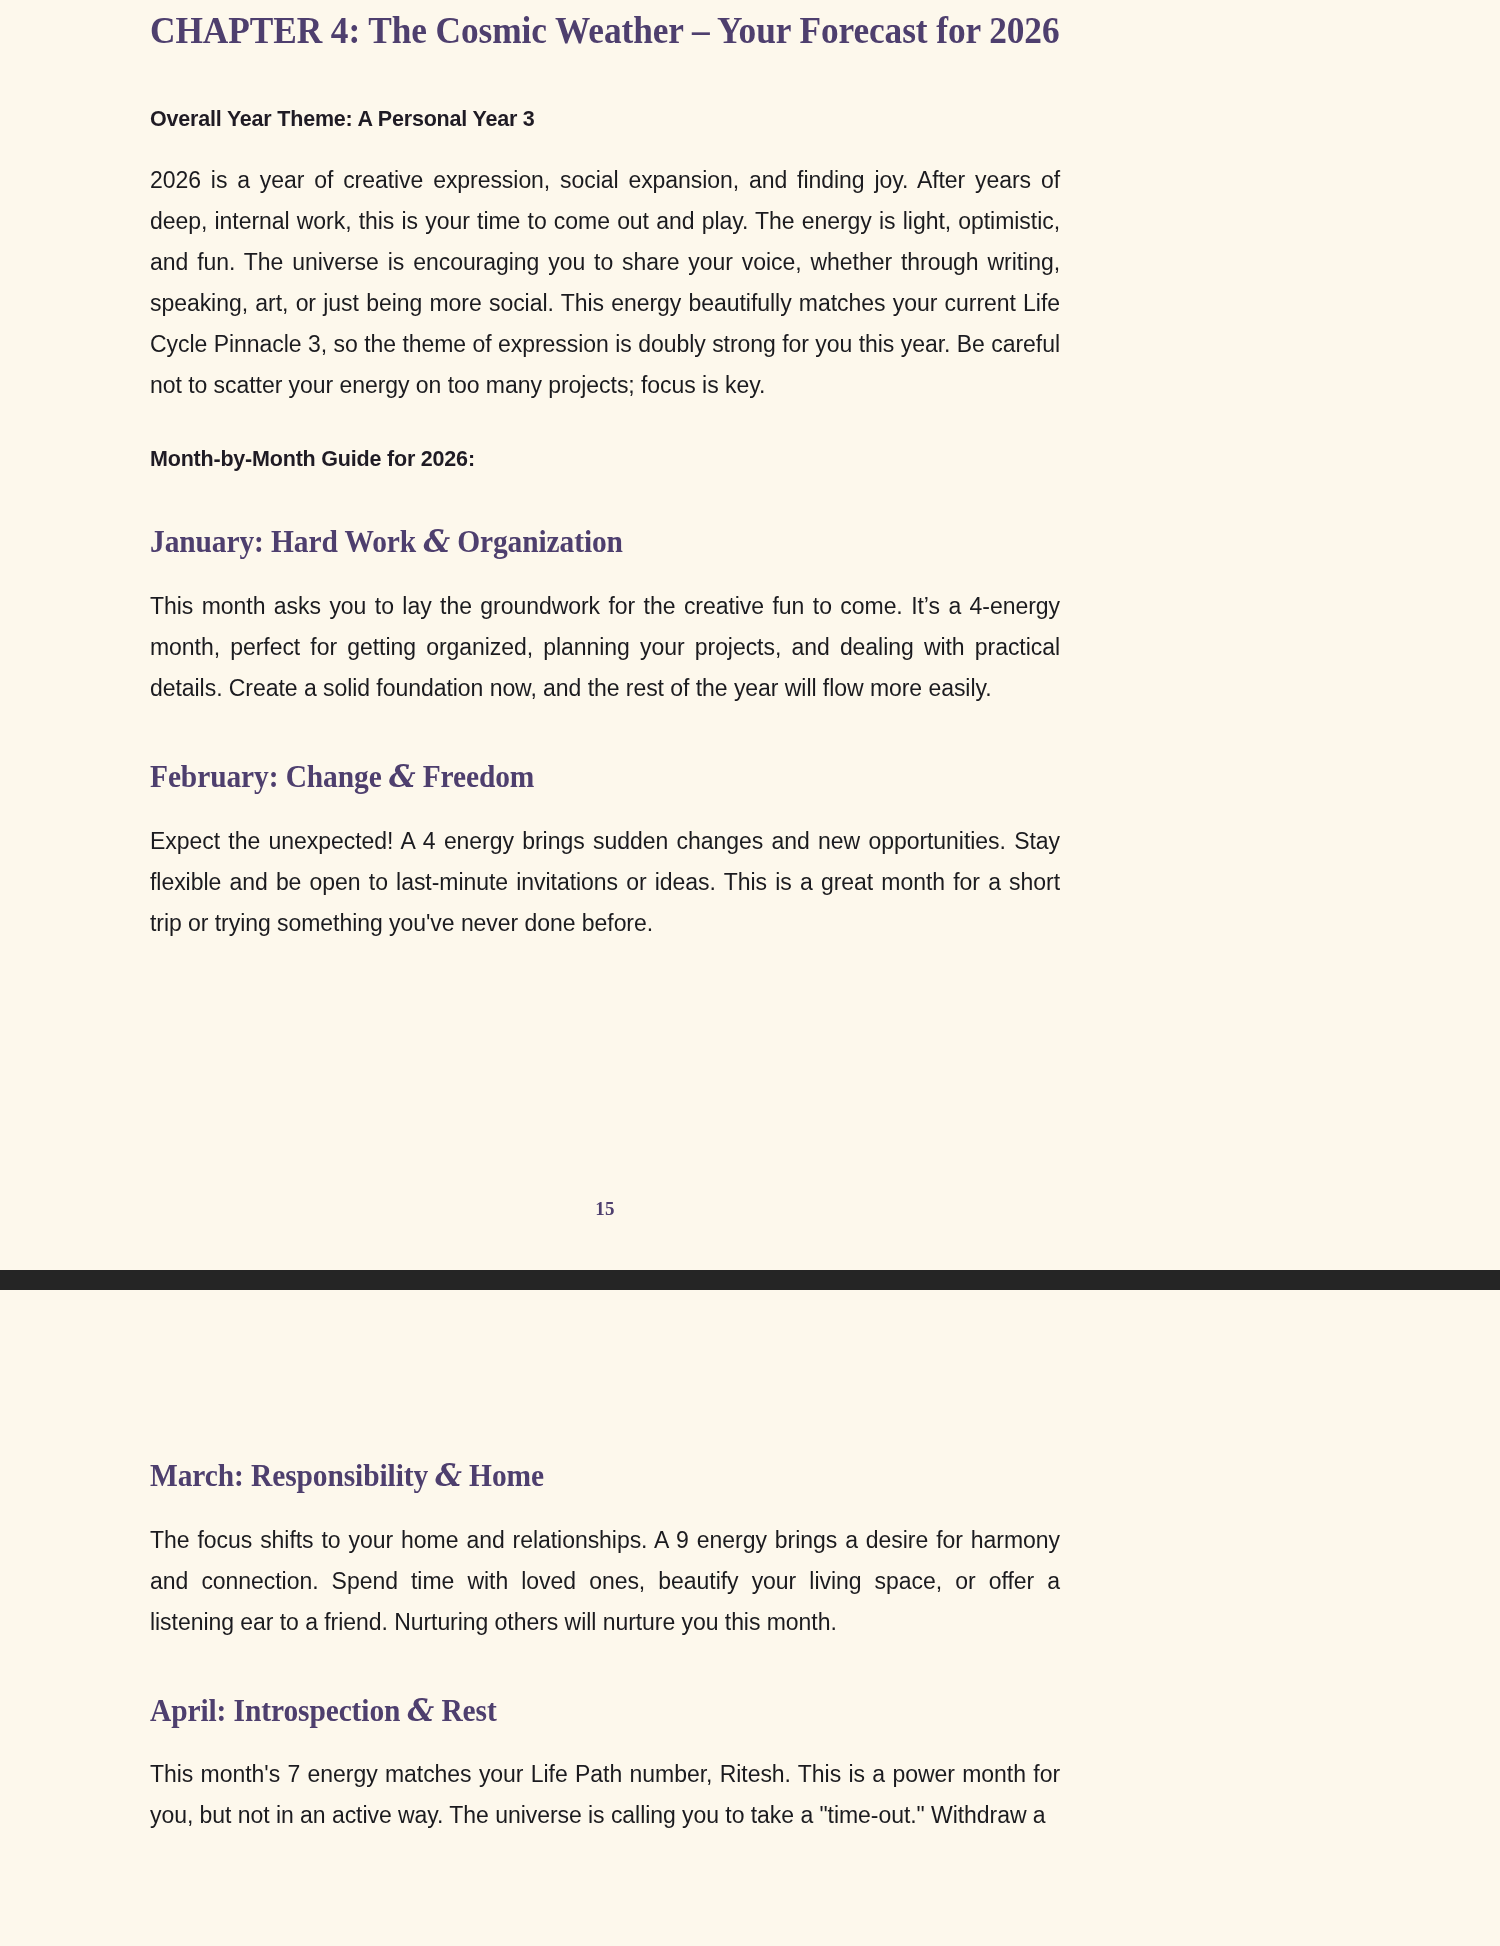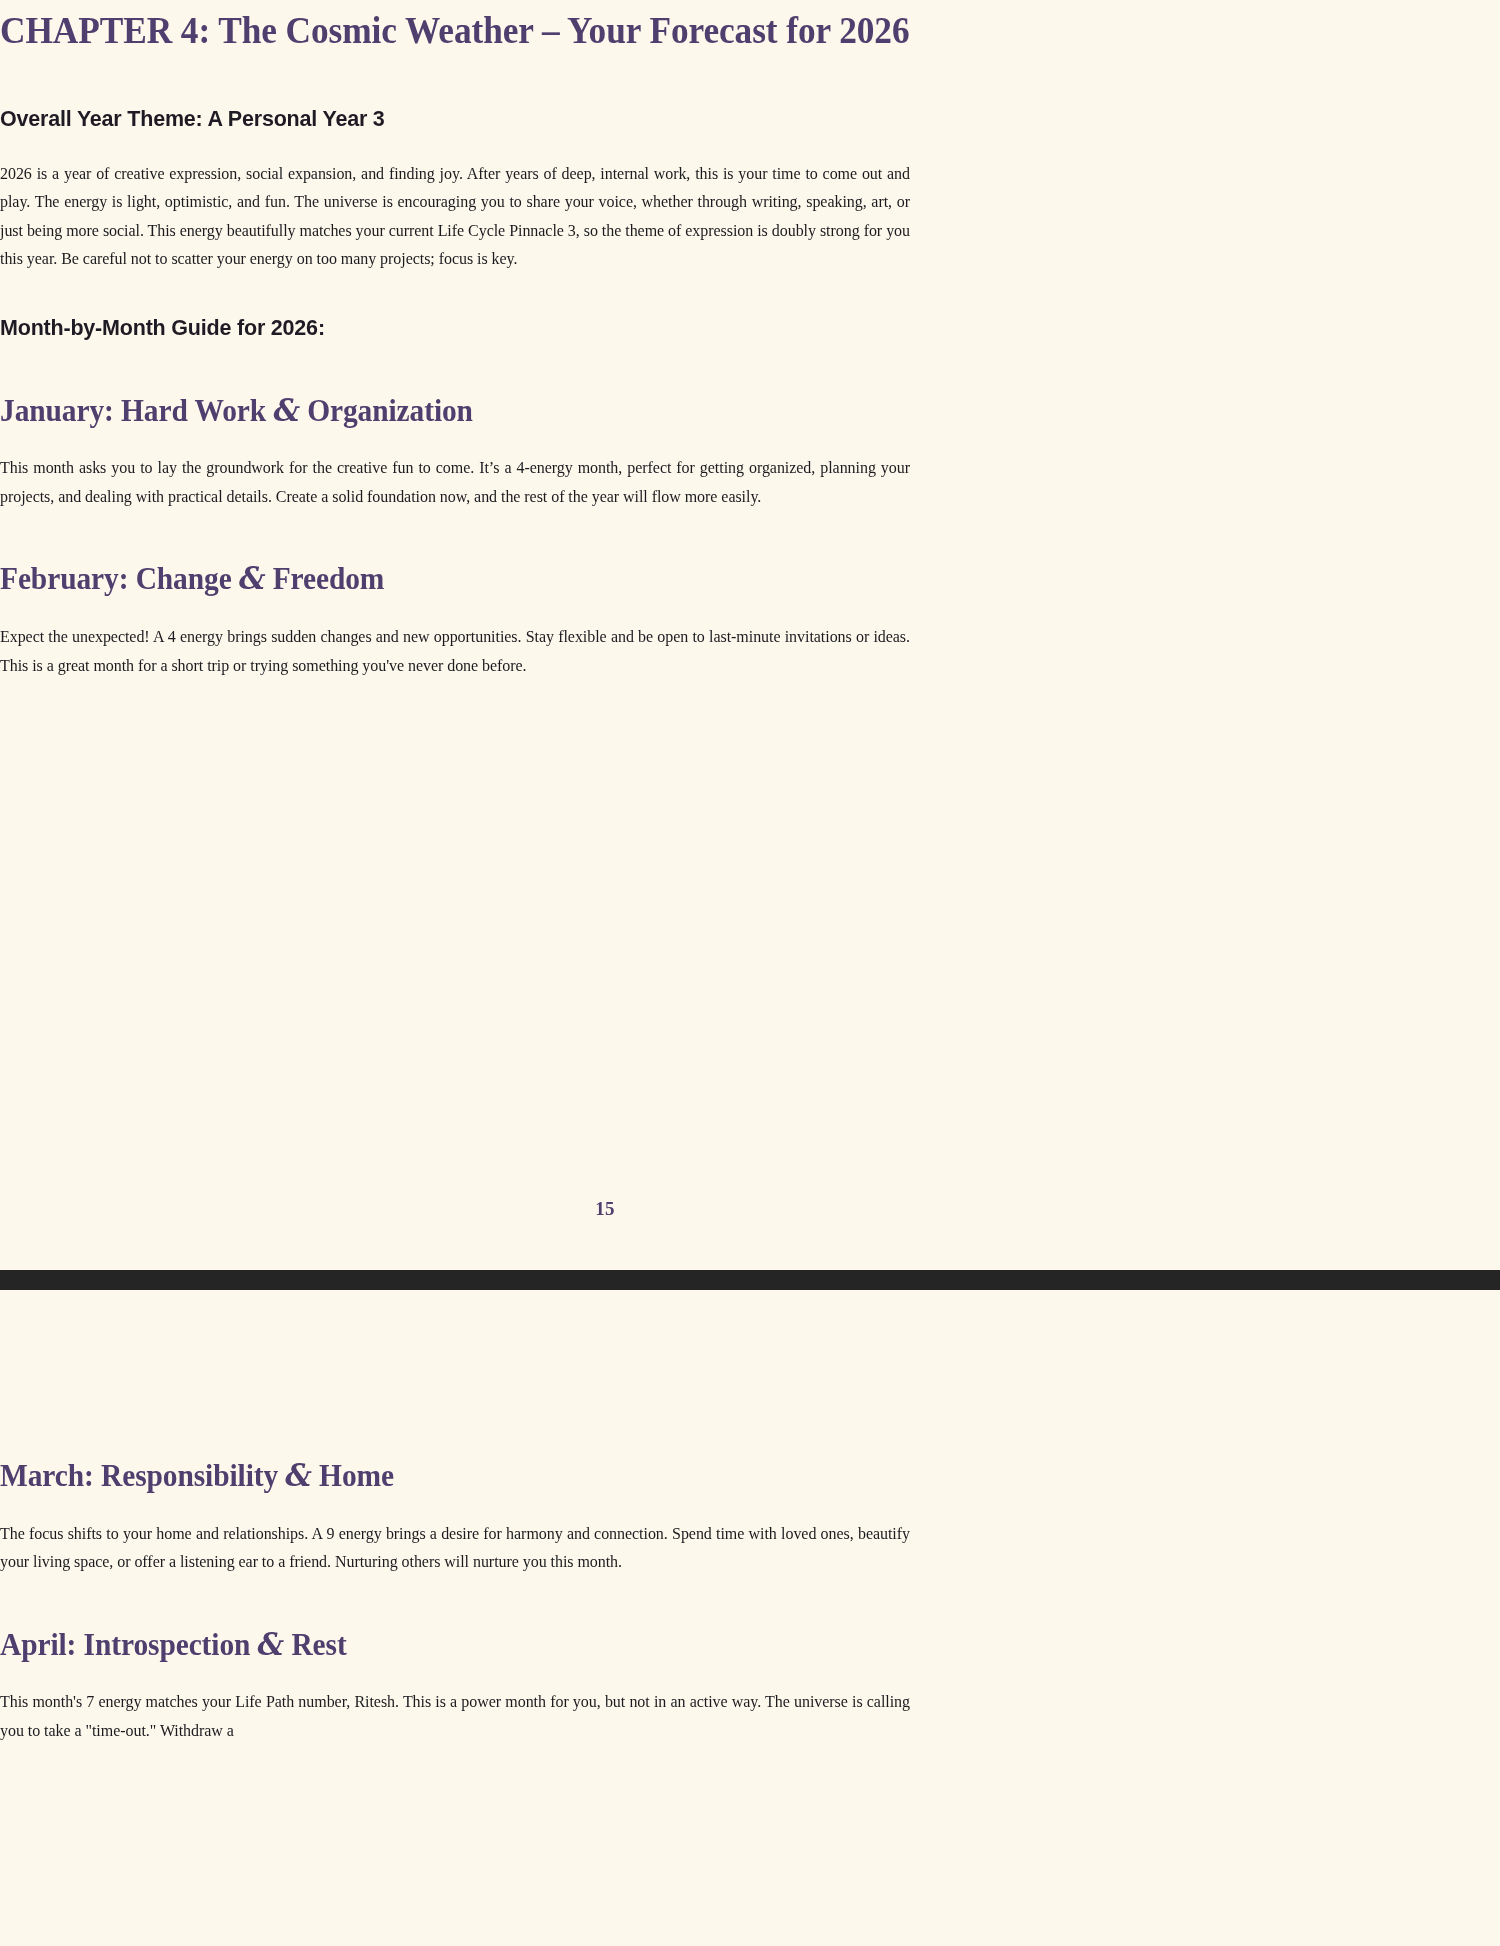--- a/index.html
+++ b/index.html
@@ -15,20 +15,21 @@
 
   .page {
     position: relative;
     width: 1500px;
     background: #fdf8ec;
     box-sizing: border-box;
   }
 
   .page-inner {
     width: 910px;
+    margin-left: 150px;
     box-sizing: border-box;
   }
 
   
   .chapter-title {
     font-family: "Liberation Serif", "DejaVu Serif", serif;
     font-weight: 700;
     font-size: 38px;
     line-height: 1.18;
     color: #4e3f6e;
@@ -45,23 +46,23 @@
     font-weight: 700;
     font-size: 21.5px;
     line-height: 1.35;
     color: #1f1b24;
     margin: 0;
     padding-top: 52px;
     letter-spacing: -0.2px;
   }
 
   .body-text {
-    font-family: Liberation Serif, serif;
+    font-family: Liberation Sans, sans-serif;
     font-weight: 400;
-    font-size: 16px;
+    font-size: 23px;
     line-height: 1.78;
     color: #1b1b1f;
     text-align: justify;
     text-justify: inter-word;
     margin: 0;
     padding-top: 26px;
     letter-spacing: -0.05px;
   }
 
   .body-text.tight {

